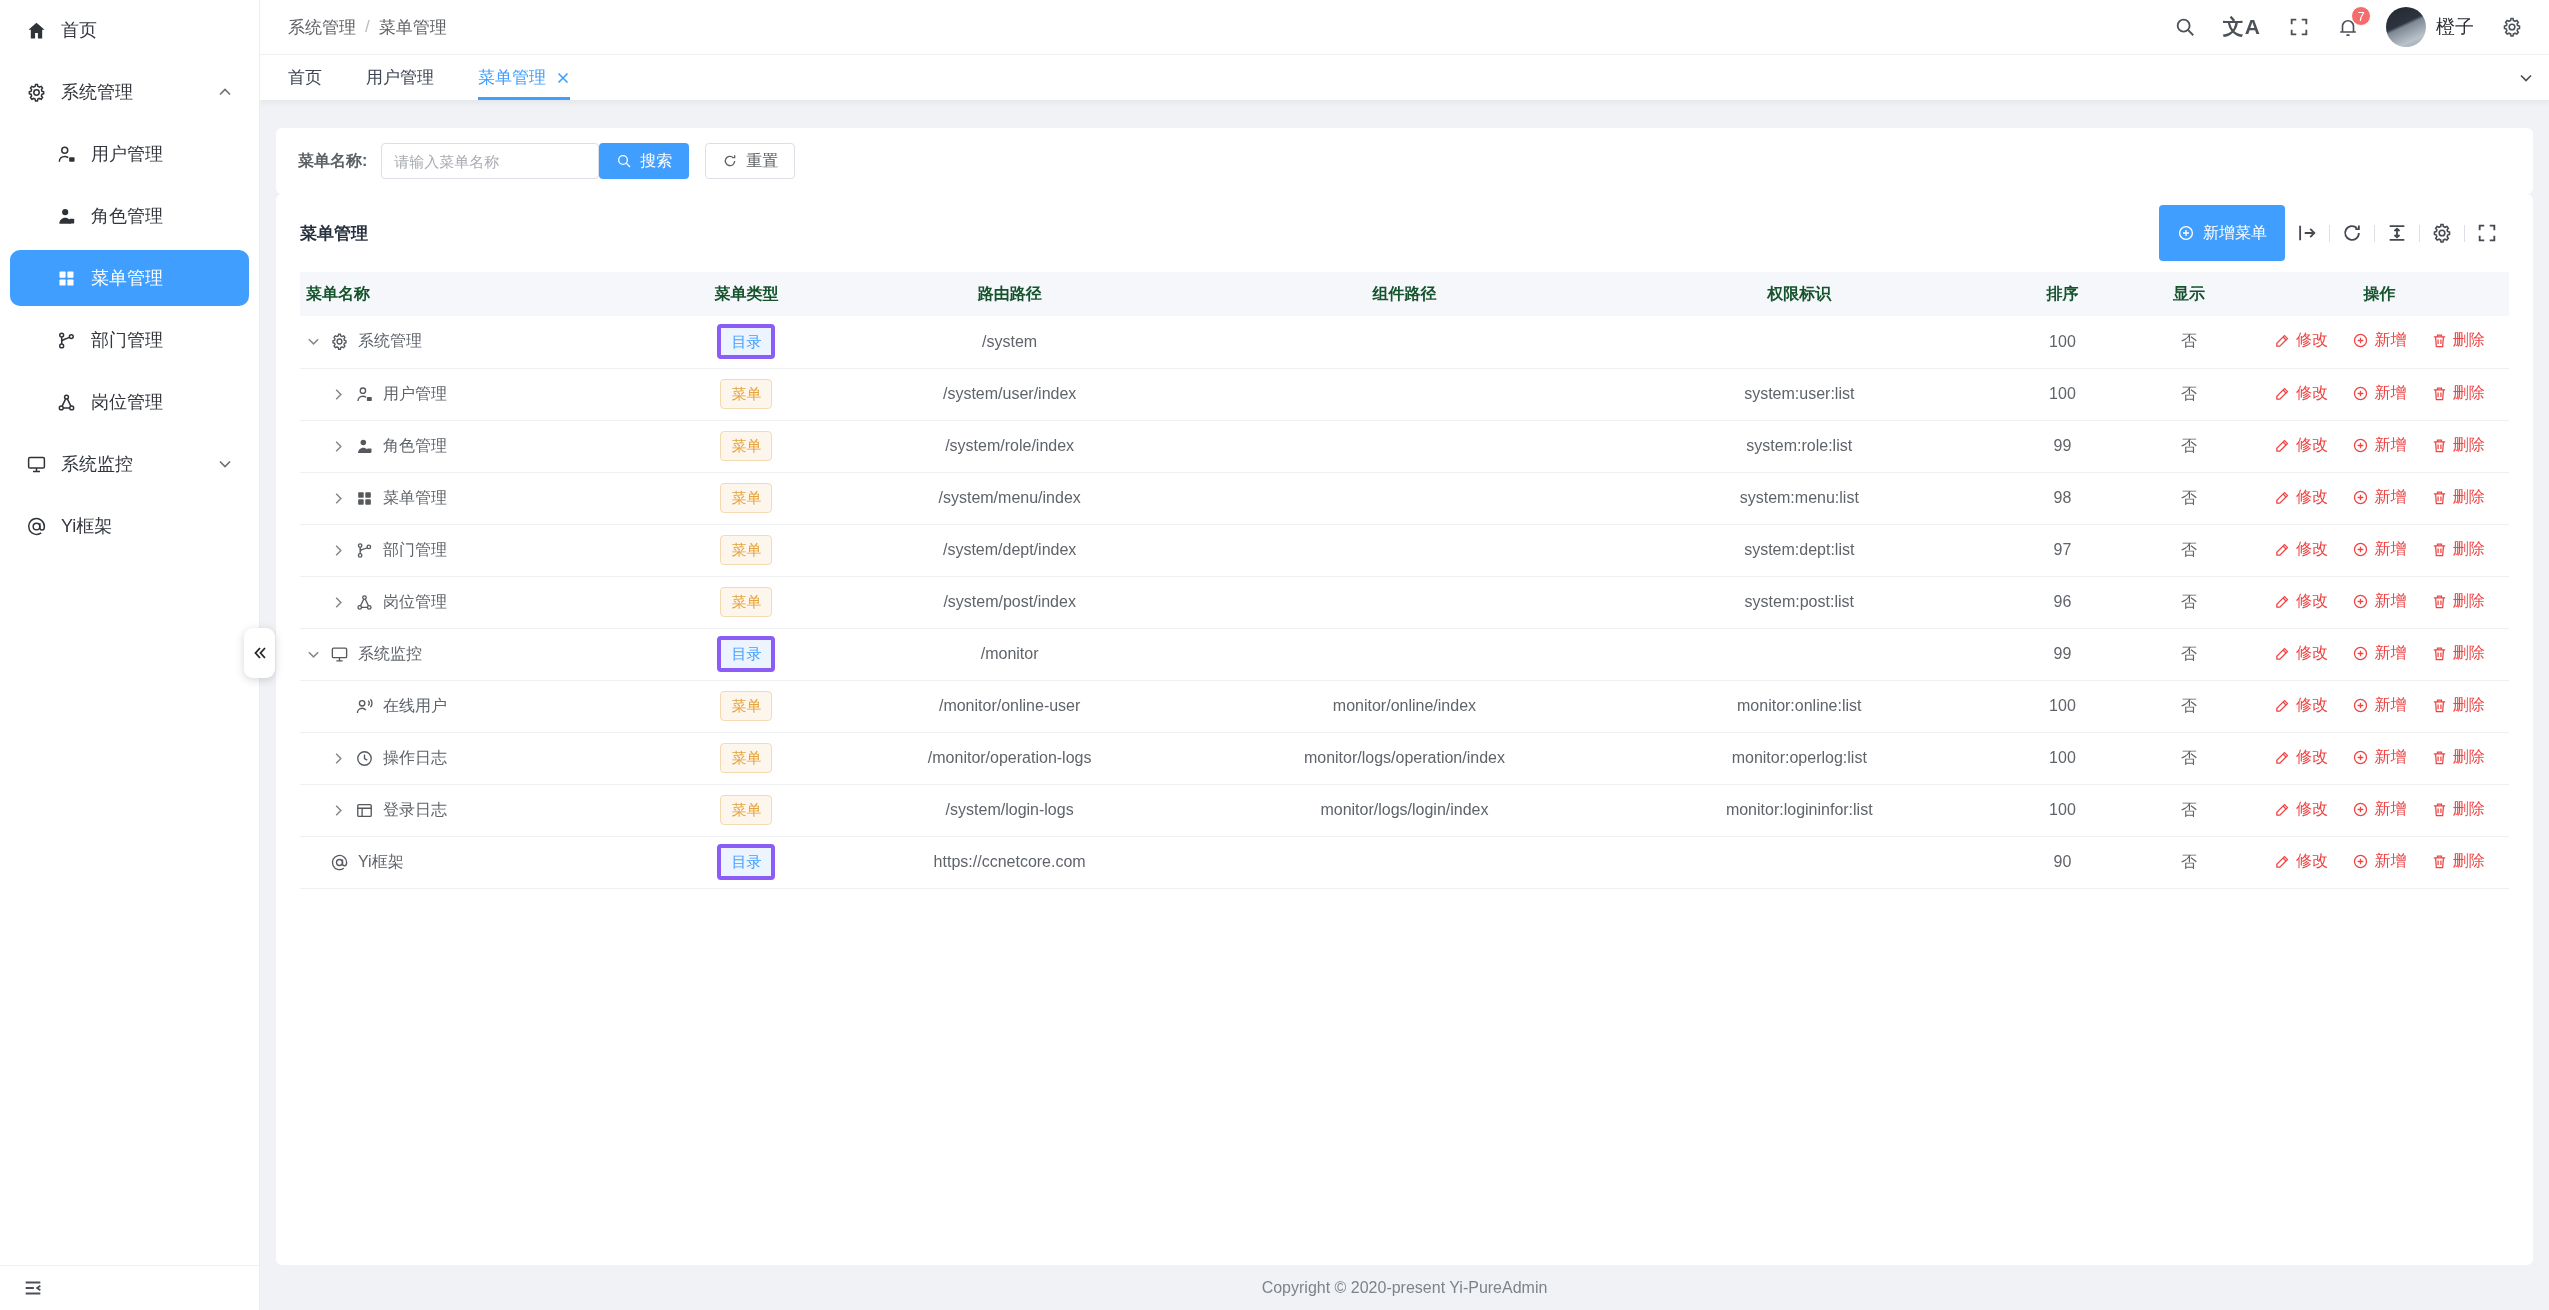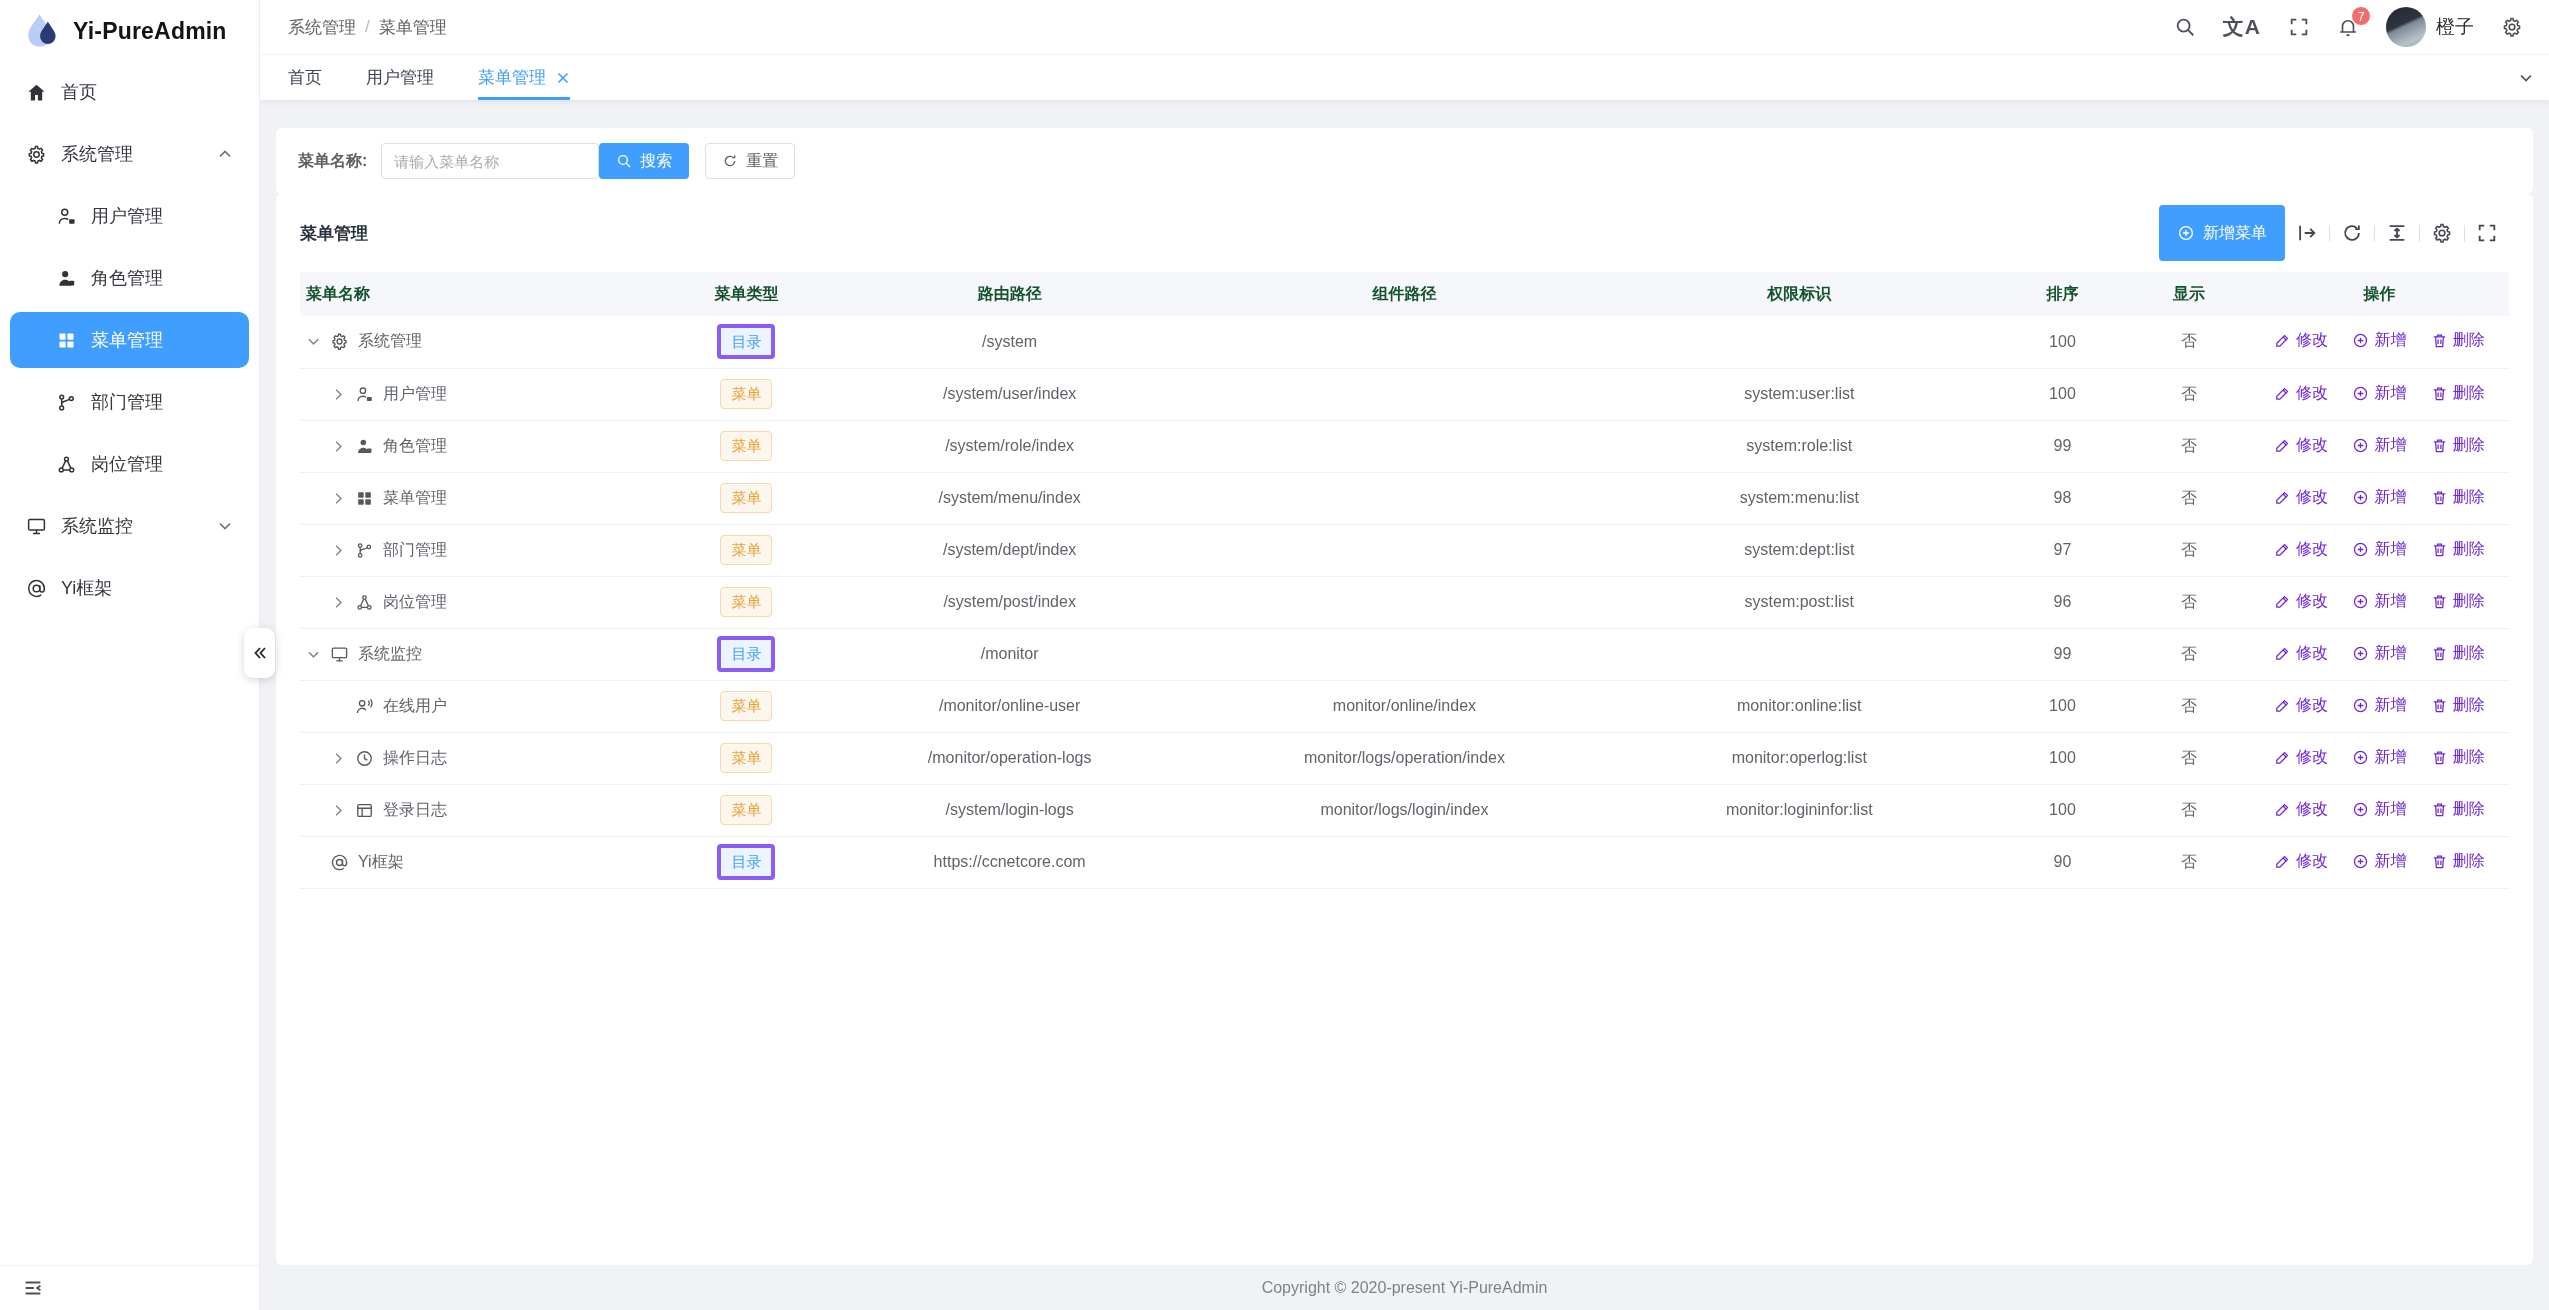--- a/index.html
+++ b/index.html
@@ -93,41 +93,32 @@
     white-space:nowrap;overflow:hidden;text-overflow:ellipsis}
   td.c-name{text-align:left;padding-left:6px}
   .name-wrap{display:flex;align-items:center;gap:9px}
   .lvl1 .name-wrap{padding-left:25px}
   .row-arrow{display:inline-flex;width:15px;height:15px;color:#82888e;flex:0 0 auto;cursor:pointer}
   .row-arrow.hide{visibility:hidden}
   .row-icon{display:inline-flex;width:19px;height:19px;color:#55595e;flex:0 0 auto}
   .tag{display:inline-block;padding:5px 10px;border-radius:4px;font-size:15px;line-height:1.15}
   .tag-dir{color:#409eff;background:#ecf5ff;border:4px solid #8b5cf6}
   .tag-menu{color:#e6a23c;background:#fdf6ec;border:1px solid #f5dab1}
-  .act{display:inline-flex;align-items:center;gap:5px;color:#6d28d9;margin:0 10px;cursor:pointer}
+  .act{display:inline-flex;align-items:center;gap:5px;color:#ef4444;margin:0 10px;cursor:pointer}
   .act svg{width:17px;height:17px}
 
   .footer{flex:0 0 45px;display:flex;align-items:center;justify-content:center;font-size:16px;
     color:#7e838a;background:#f0f2f5}
 </style>
 </head>
 <body>
 
 <div class="app">
 
   <aside class="sidebar">
-    <div class="logo">
-      <span>
-        <svg viewBox="0 0 48 48">
-            <path d="M21 4C13.5 15.5 7.5 21.5 7.5 29.5a13.5 13.5 0 0 0 27 0C34.5 21.5 28.5 15.5 21 4z" fill="#b9cdf7"></path>
-            <path d="M31 13c-5.2 8-9.3 12.2-9.3 17.4a9.3 9.3 0 0 0 18.6 0C40.3 25.2 36.2 21 31 13z" fill="#273c75"></path>
-          </svg>
-      </span>
-      <span class="logo-title">Yi-PureAdmin</span>
-    </div>
 
     <nav class="nav">
       <div class="nav-item">
         <span class="nicon">
           <svg viewBox="0 0 24 24" fill="currentColor">
               <path d="M12 3l9.2 8.2h-2.7V21h-4.9v-6.2h-3.2V21H5.5v-9.8H2.8z"></path>
             </svg>
         </span>
         <span>首页</span>
       </div>

